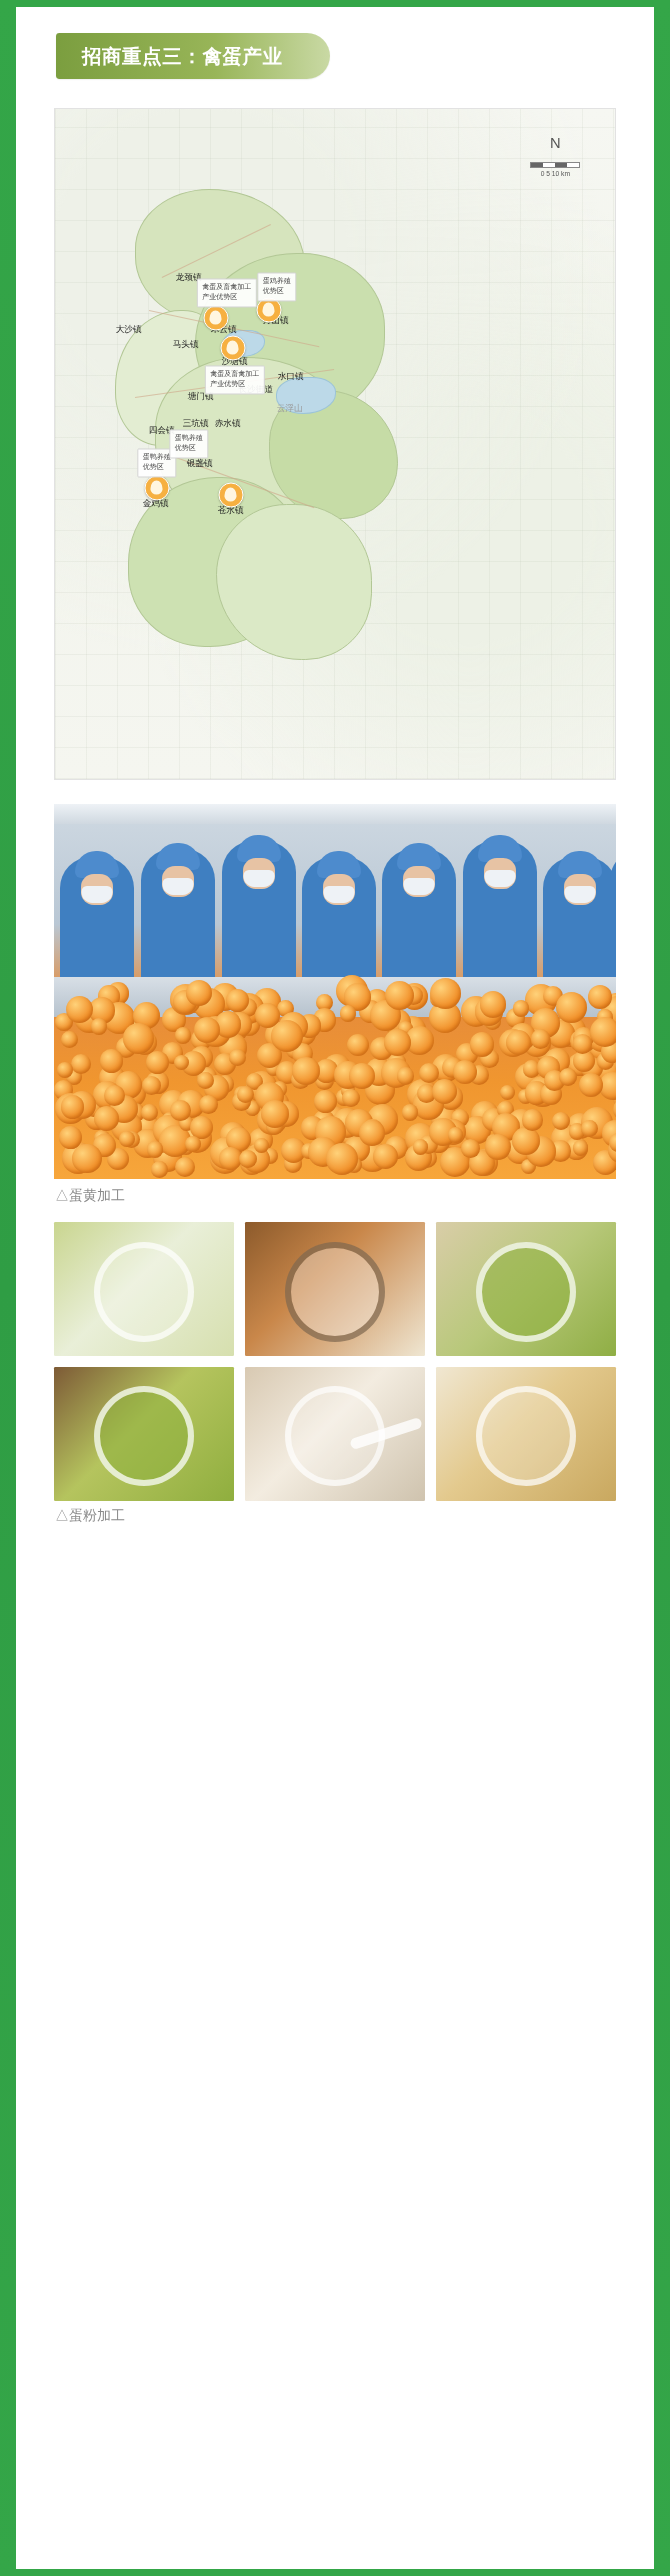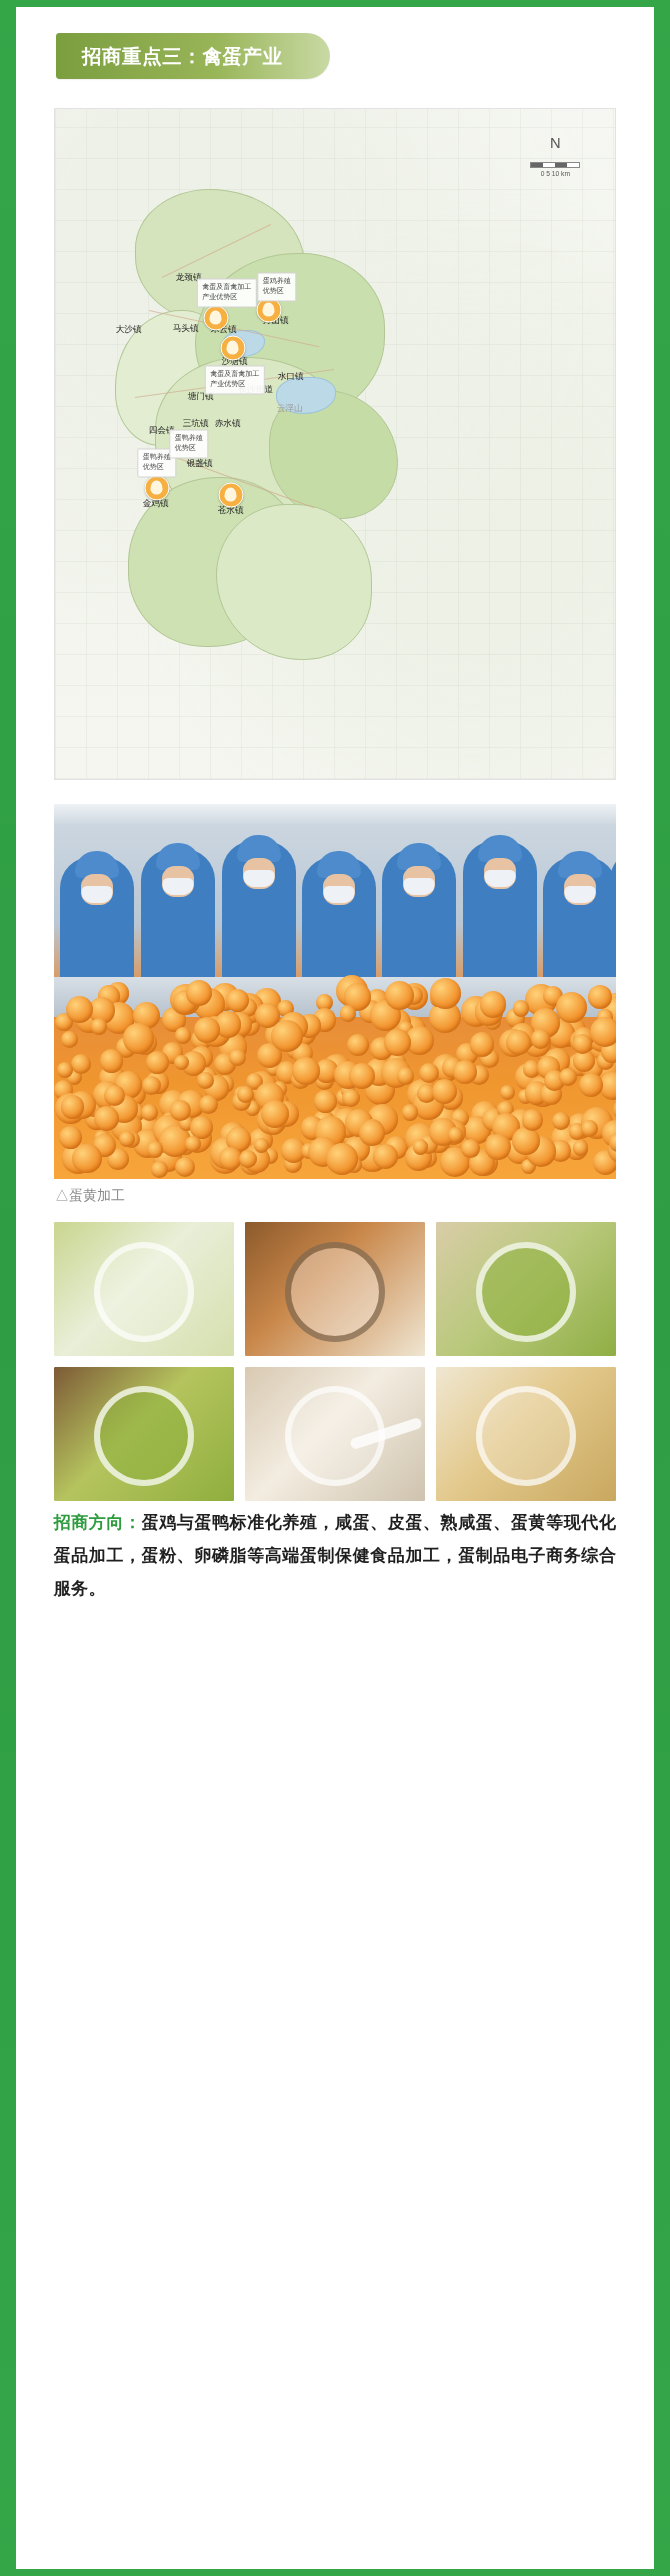--- a/index.html
+++ b/index.html
@@ -360,21 +360,21 @@
 
       <div class="north-arrow">
         <div class="n-glyph">N</div>
         <div class="n-scale"></div>
         <div class="n-text">0  5  10 km</div>
       </div>
 
       <div id="map-towns">
           <div class="map-label town" style="left: 134px; top: 169px;">龙颈镇</div>
           <div class="map-label town" style="left: 74px; top: 221px;">大沙镇</div>
-          <div class="map-label town" style="left: 131px; top: 220px;">马头镇</div>
+          <div class="map-label town" style="left: 131px; top: 236px;">马头镇</div>
           <div class="map-label town" style="left: 169px; top: 221px;">禾云镇</div>
           <div class="map-label town" style="left: 180px; top: 253px;">沙塘镇</div>
           <div class="map-label town" style="left: 221px; top: 212px;">月山镇</div>
           <div class="map-label town" style="left: 236px; top: 268px;">水口镇</div>
           <div class="map-label town" style="left: 201px; top: 281px;">长沙街道</div>
           <div class="map-label town" style="left: 146px; top: 288px;">塘门镇</div>
           <div class="map-label town" style="left: 141px; top: 315px;">三坑镇</div>
           <div class="map-label town" style="left: 173px; top: 315px;">赤水镇</div>
           <div class="map-label town" style="left: 107px; top: 322px;">四会镇</div>
           <div class="map-label town" style="left: 145px; top: 355px;">银盏镇</div>
@@ -797,19 +797,19 @@
           <div class="bowl green"></div>
         </div>
       <div class="photo g5">
           <div class="bowl"></div>
           <div class="spoon"></div>
         </div>
       <div class="photo g6">
           <div class="bowl"></div>
         </div>
     </div>
+    <div class="caption">△蛋粉加工</div>
 
     
-    <p class="para bold"><span class="lead">招商方向：</span><span>蛋鸡与蛋鸭标准化养殖，咸蛋、皮蛋、熟咸蛋、蛋黄等现代化蛋品加工，蛋粉、卵磷脂等高端蛋制保健食品加工，蛋制品电子商务综合服务。</span></p>
 
   </div>
 </div>
 
 
 </body></html>

